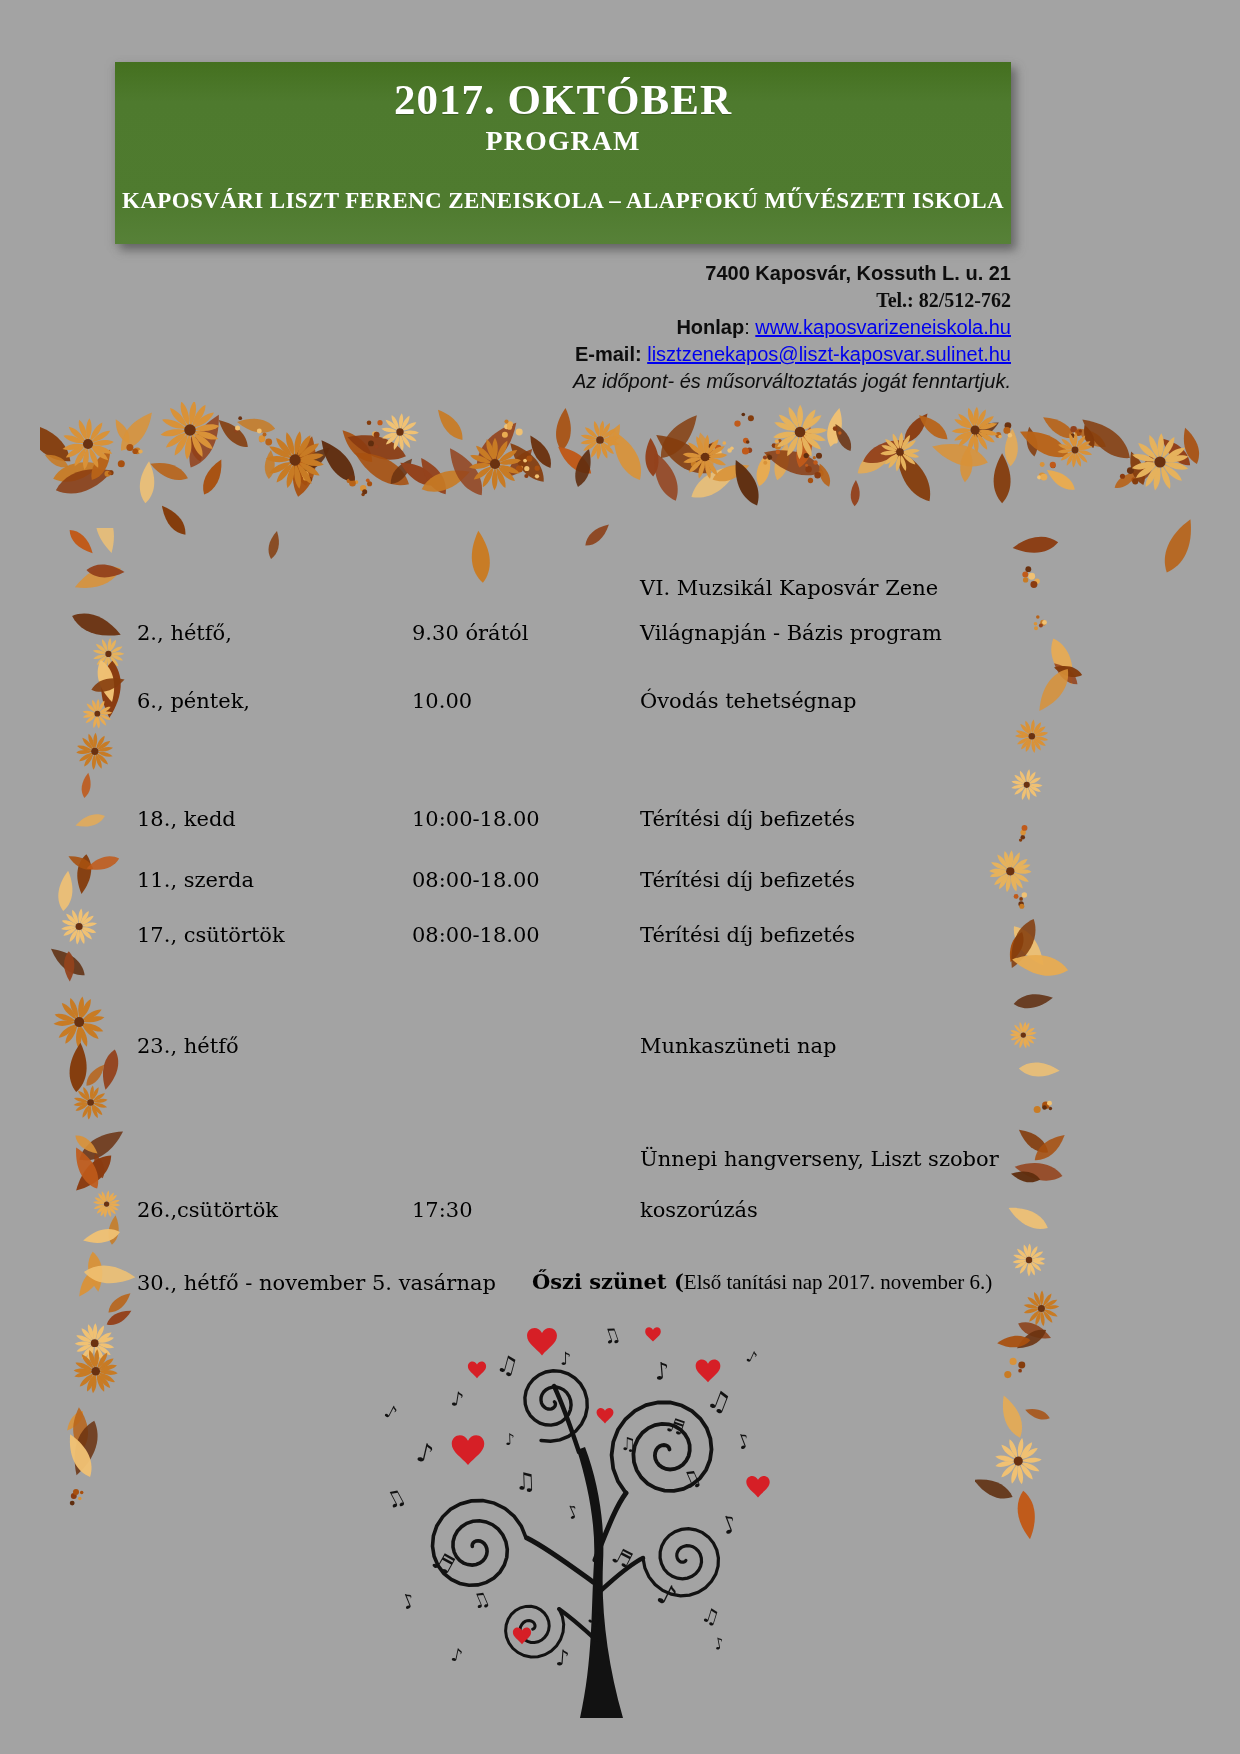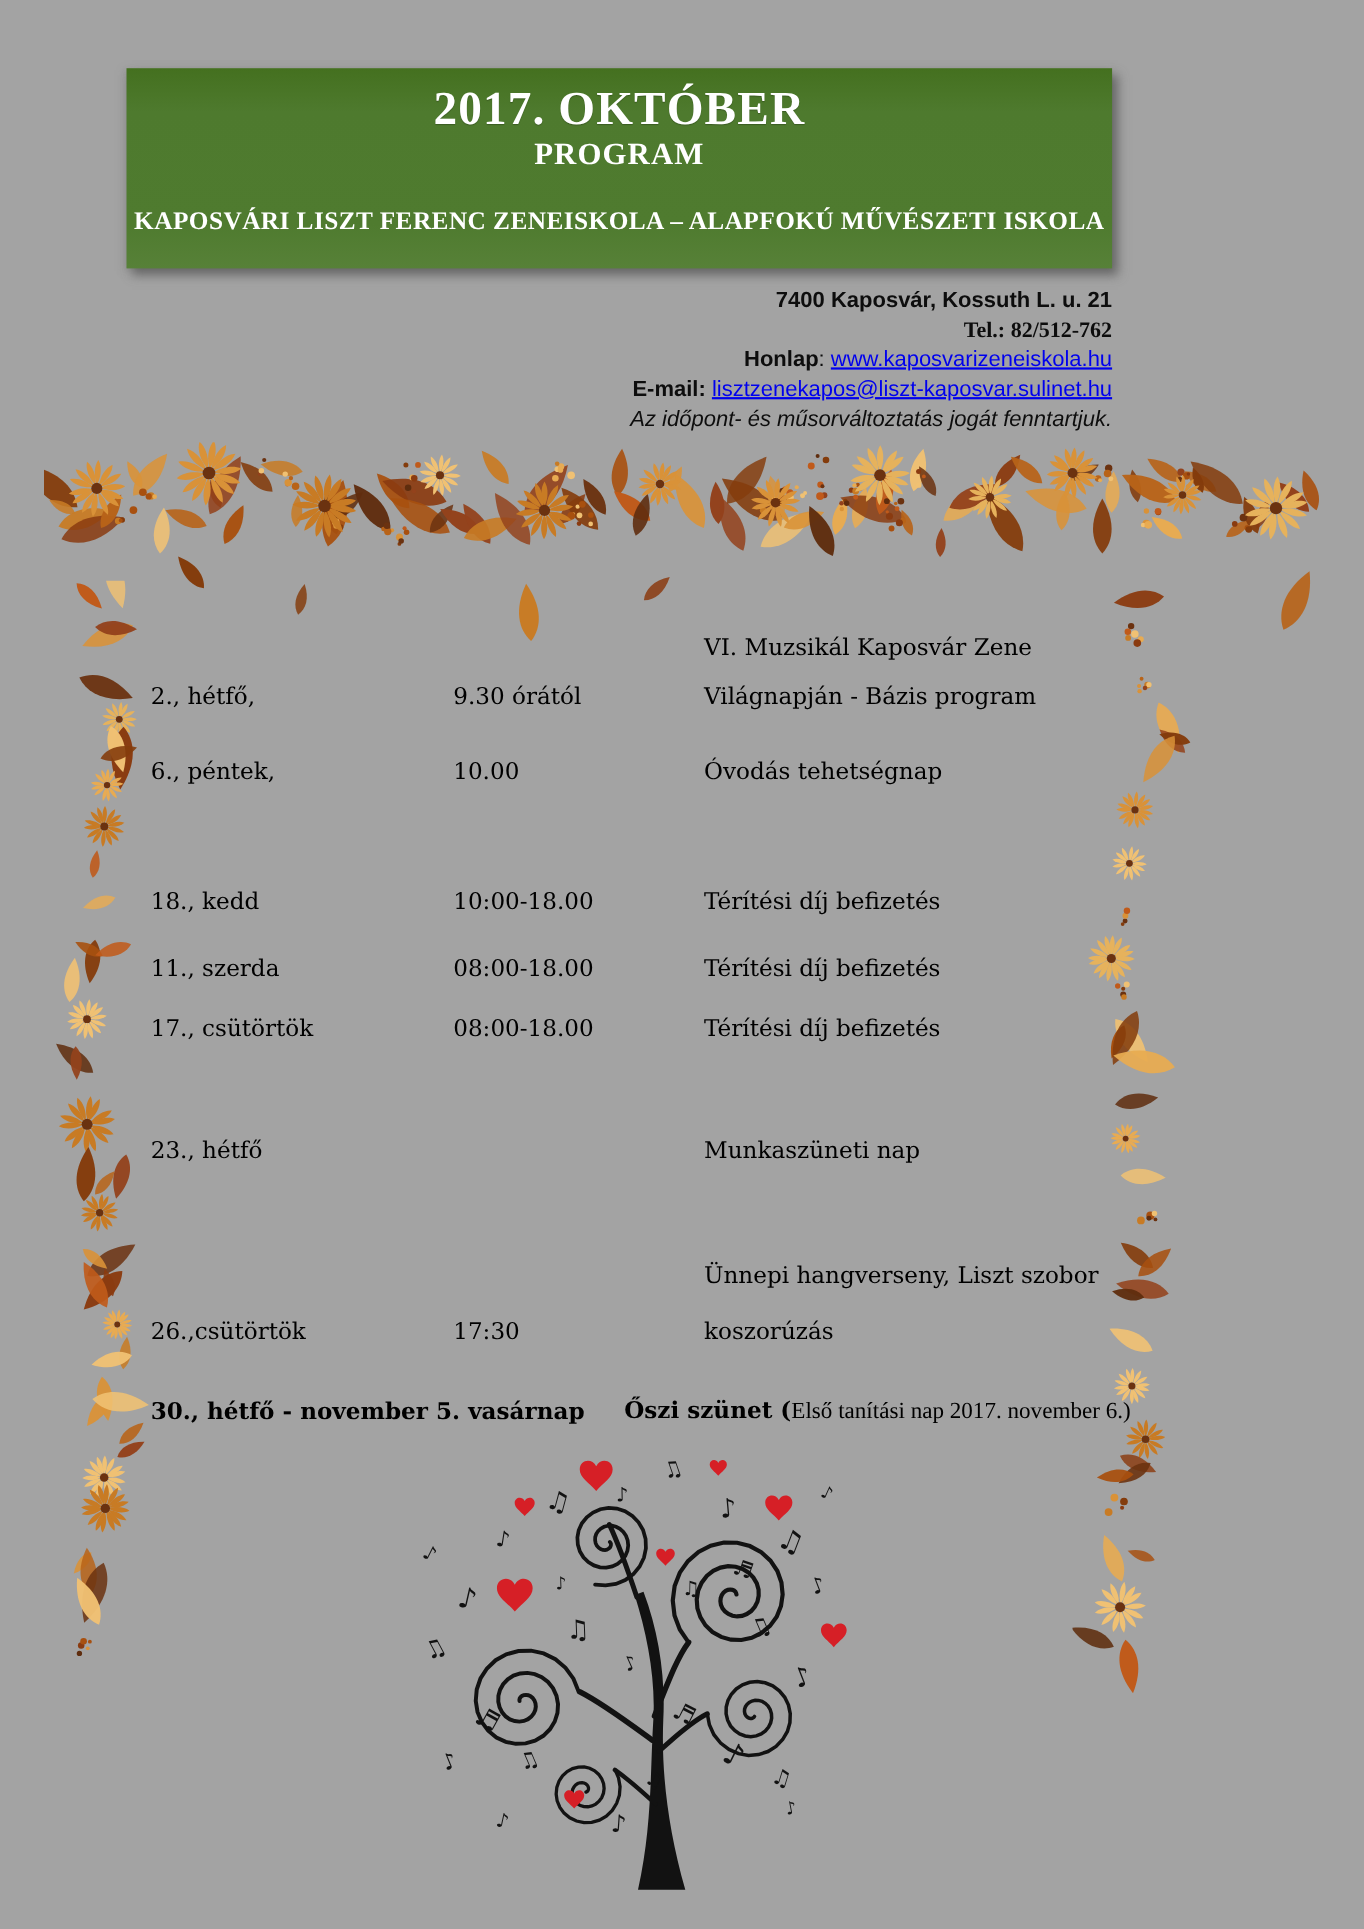--- a/index.html
+++ b/index.html
@@ -29,21 +29,21 @@
   .schedule{position:absolute;left:0;top:0;width:1240px;height:1754px;
     font-family:"DejaVu Serif","Liberation Serif",serif;font-size:21px;color:#000;pointer-events:none}
   .row{position:absolute;left:137px;display:flex;align-items:flex-end}
   .c-date{width:275px;flex:0 0 auto}
   .c-time{width:228px;flex:0 0 auto}
   .c-desc{width:384px}
   .l2-wide{margin-top:21px}
   .l2-narrow{margin-top:27px}
   .r1{top:576px}.r2{top:689px}.r3{top:807px}.r4{top:868px}.r5{top:923px}
   .r6{top:1034px}.r7{top:1147px}.r8{top:1269px}
-  .r8 .c-date{width:auto;margin-right:36px;font-weight:bold}
+  .r8 .c-date{width:auto;margin-right:36px;font-weight:normal}
   .break-bold{font-weight:bold}
   .break-rest{font-family:"Liberation Serif",serif;font-weight:normal}
 
   
   .decor{position:absolute;pointer-events:none}
   .garland-top{left:40px;top:402px;width:1160px;height:190px}
   .garland-left{left:40px;top:528px;width:115px;height:990px}
   .garland-right{left:975px;top:528px;width:115px;height:1012px}
   .tree{left:355px;top:1310px;width:430px;height:420px}
 </style>

